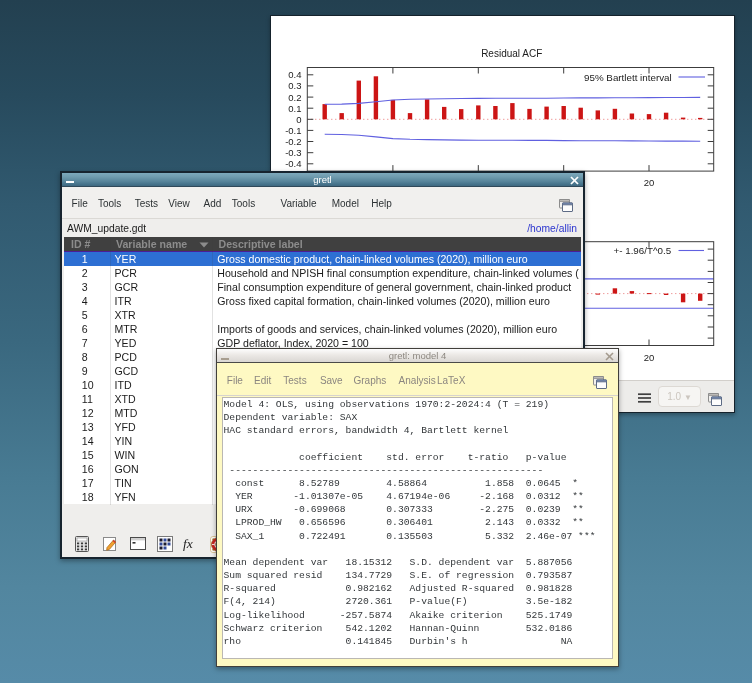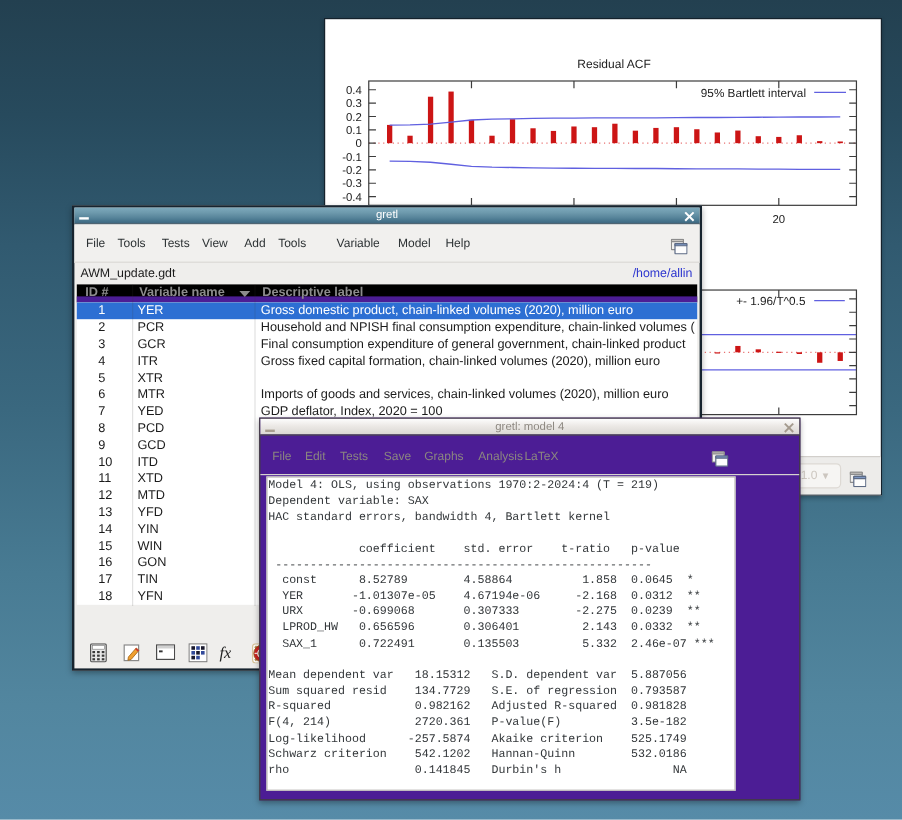--- a/index.html
+++ b/index.html
@@ -26,35 +26,35 @@
   border:2px solid #17242f; box-shadow:0 2px 5px rgba(0,0,0,.35);margin-left:32px; }
 #mtitle { position:absolute; left:0; top:0; right:0; height:14px;
   background:linear-gradient(#7da9bc,#6f9bae 30%,#57849a 65%,#46748c 85%,#3f6880); border-bottom:1px solid #30495a;
   color:#fff; font-size:9.5px; text-align:center; line-height:13px; }
 #mtitle .dash { background:#fff; top:8px; left:4px; }
 #mtitle .xbtn line { stroke:#fff; stroke-width:1.7; }
 #mmenu { position:absolute; left:0; top:14px; right:0; height:32px; background:#f1f0ee;
   border-bottom:1px solid #dbd9d5; font-size:10px; color:#2d3234; }
 #mmenu > span { position:absolute; top:11px; }
 #minfo { position:absolute; left:0; top:46px; right:0; height:18px; font-size:10.3px; color:#1a1a1a; }
-#mhead { position:absolute; left:2px; top:63.5px; width:517px; height:15.5px; background:#000000;
-  border-bottom:5px solid #4c1d95; font-size:10.6px; font-weight:bold; color:#8c8c8c; }
+#mhead { position:absolute; left:2px; top:63.5px; width:517px; height:15.5px; background:#404040;
+  border-bottom:1px solid #4c1d95; font-size:10.6px; font-weight:bold; color:#8c8c8c; }
 #mlist { position:absolute; left:2px; top:79px; width:517px; height:252px; background:#fff;
   font-size:10.6px; color:#1b1b1b; }
 .trow { position:absolute; left:0; width:100%; height:14px; line-height:14px; white-space:nowrap; overflow:hidden; }
 .trow.sel { background:#2d6fd3; color:#fff; }
 .c0 { position:absolute; left:17.8px; }
 .c1 { position:absolute; left:50.5px; }
 .c2 { position:absolute; left:153.3px; }
 .vline { position:absolute; top:63.5px; width:1px; height:268px; background:rgba(60,60,60,.15); }
 #mtools { position:absolute; left:0; bottom:0; right:0; height:53px; }
 #mtools > div { position:absolute; top:32px; }
 
 
-#modelwin { left:216px; top:348px; width:451px; height:319px; background:#4c1d95;
+#modelwin { left:216px; top:348px; width:403px; height:319px; background:#fef9c3;
   border:1.5px solid #413f3b; box-shadow:0 2px 5px rgba(0,0,0,.35); }
 #momenu { position:absolute; left:0; top:15px; right:0; height:32px; font-size:10px; color:#8b8680;
   border-bottom:1px solid #d6d3cf; }
 #momenu > span { position:absolute; top:11px; }
 #motext { position:absolute; left:5px; top:48px; width:391px; height:262px; background:#fff;
   border:1px solid #bab7b3; overflow:hidden; }
 #motext pre { font-family:"Liberation Mono",monospace; font-size:9.7px; line-height:13.15px;
   color:#33373a; padding:0 0 0 0.5px; margin-top:0; }
 </style></head>
 <body>

